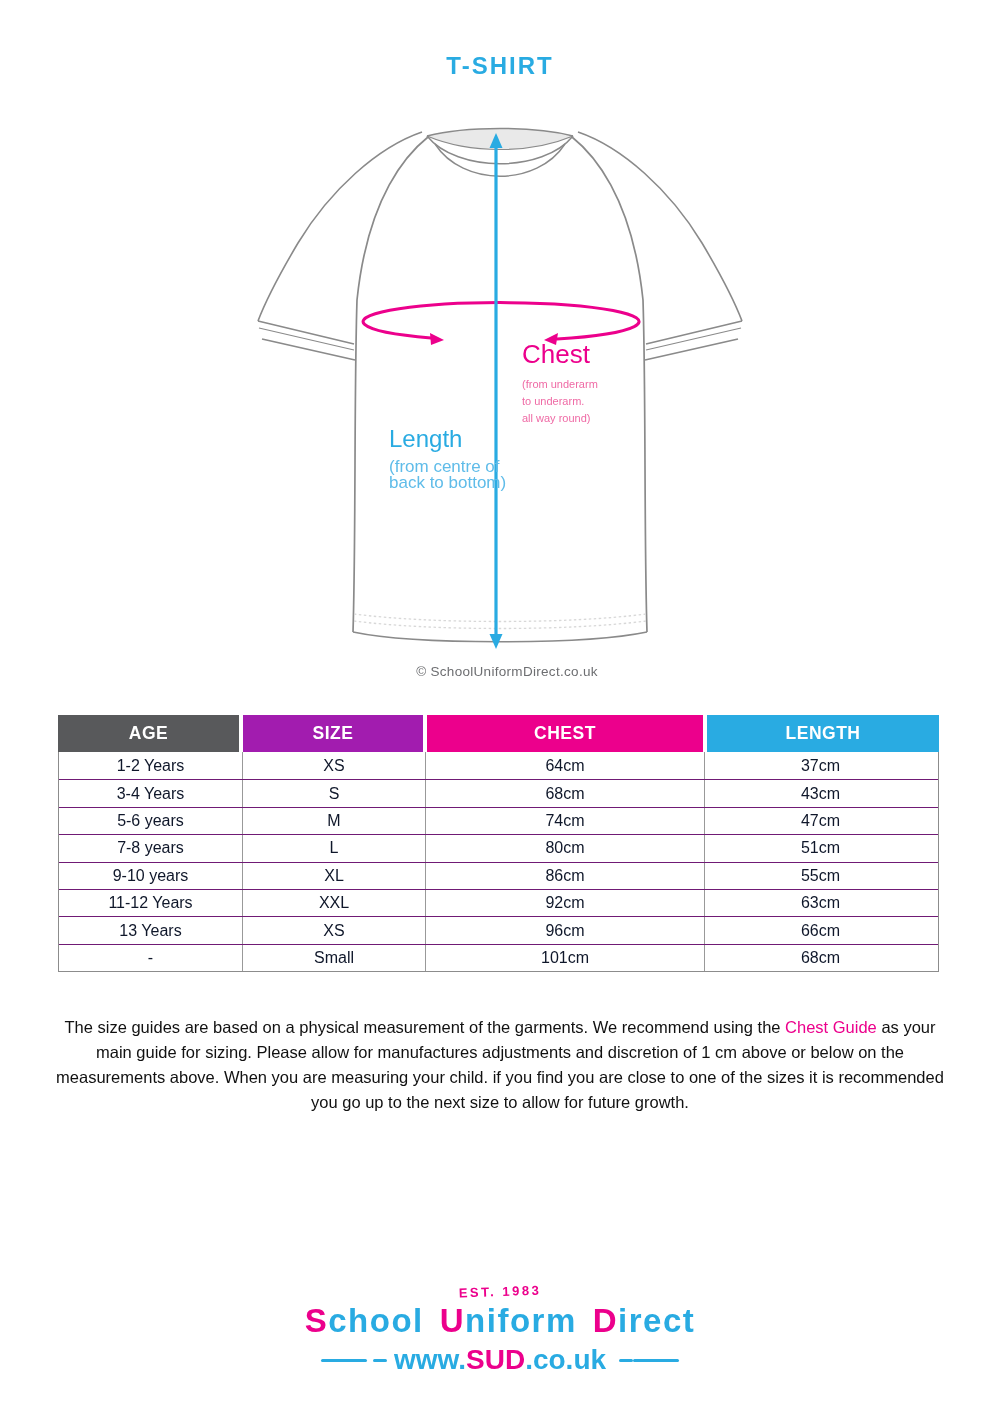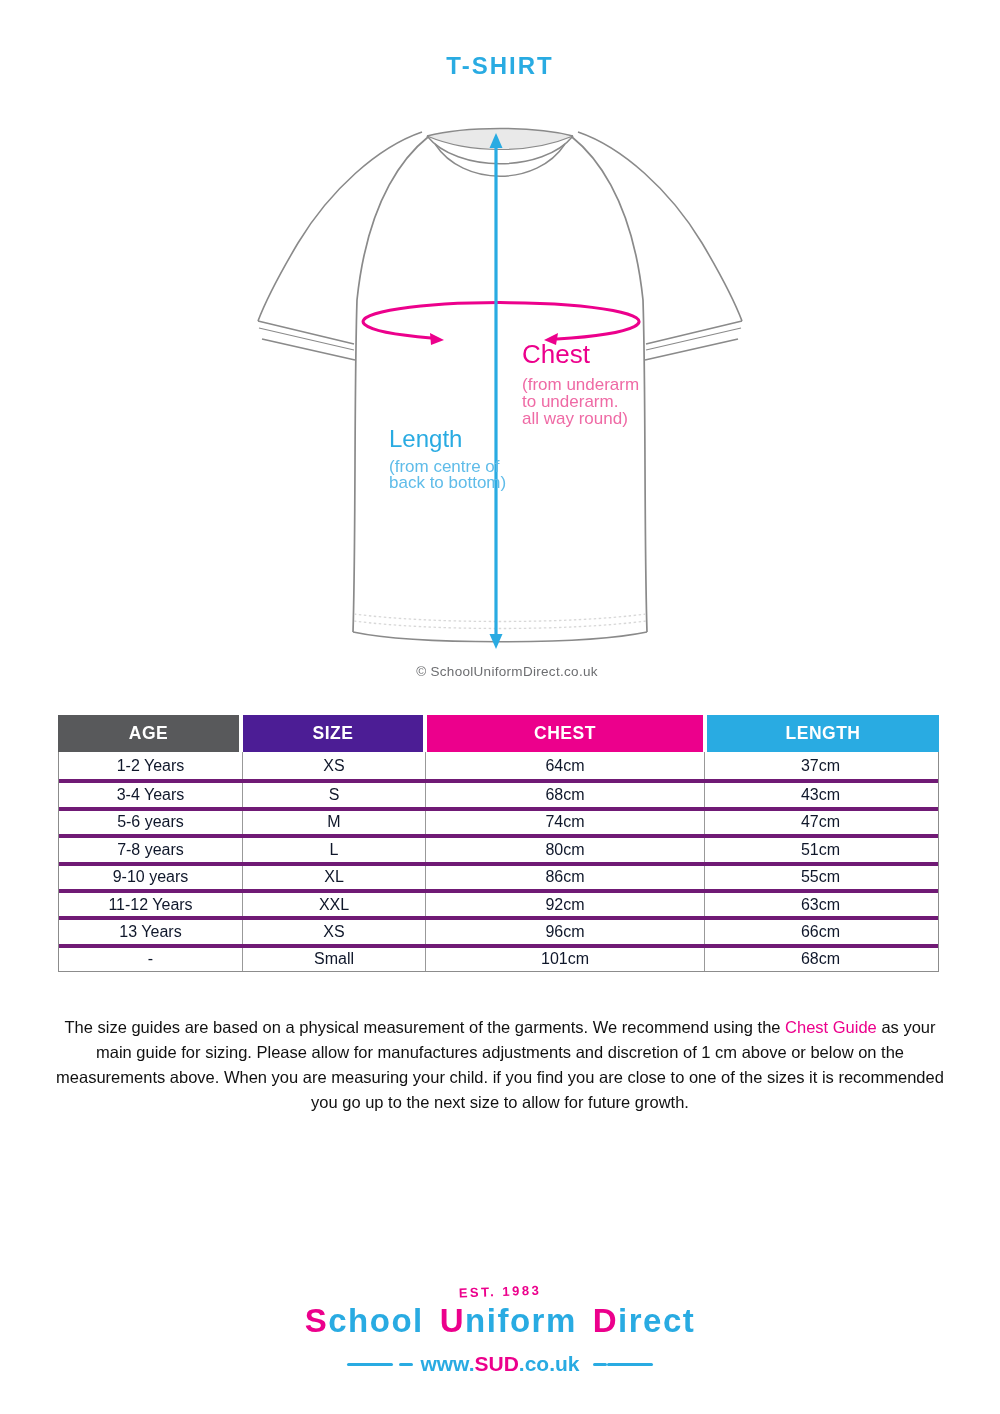--- a/index.html
+++ b/index.html
@@ -10,61 +10,61 @@
   
   .page-title { position:absolute; top:52px; left:0; width:100%; text-align:center;
     font-size:24px; font-weight:bold; letter-spacing:2px; color:#29ABE2; }
 
   
   .figure { position:absolute; left:250px; top:115px; width:500px; height:580px; }
   .figure svg { position:absolute; left:0; top:0; }
   .meas-label { position:absolute; line-height:1; }
   .chest-label { left:272px; top:226px; width:130px; }
   .chest-label .t { font-size:26px; color:#EC008C; margin-bottom:9px; }
-  .chest-label .s { font-size:17px; color:#EF6AA5; line-height:17px; }
+  .chest-label .s { font-size:11px; color:#EF6AA5; line-height:17px; }
   .length-label { left:139px; top:312px; width:120px; }
   .length-label .t { font-size:24px; color:#29ABE2; margin-bottom:8px; }
   .length-label .s { font-size:17px; color:#5FBCE9; line-height:16px; }
 
   .copyright { position:absolute; top:664px; left:0; width:100%; text-align:center;
     font-size:13.5px; color:#6D6E71; letter-spacing:0.3px;padding-left:14px; }
 
   
   .size-table { position:absolute; left:58px; top:715px; width:881px; }
   .st-header { display:flex; height:37px; }
   .st-header .hcell { color:#ffffff; font-size:17.5px; font-weight:bold; letter-spacing:0.5px;
     display:flex; align-items:center; justify-content:center; }
   .hcell.c0 { width:185px; background:#58595B; border-right:4px solid #fff; }
-  .hcell.c1 { width:184px; background:#4c1d95; border-right:4px solid #fff; }
+  .hcell.c1 { width:184px; background:#a21caf; border-right:4px solid #fff; }
   .hcell.c2 { width:280px; background:#EC008C; border-right:4px solid #fff; }
   .hcell.c3 { width:232px; background:#29ABE2; }
   .st-body { border:1px solid #8c8c8c; border-top:none; }
-  .st-row { display:flex; height:27.4px; border-top:4px solid #701a75; }
+  .st-row { display:flex; height:27.4px; border-top:1px solid #701a75; }
   .st-row:first-child { border-top:none; }
   .st-row .cell { display:flex; align-items:center; justify-content:center;
     font-size:16px; color:#0f172a; }
   .cell.c0 { width:184px; border-right:1px solid #999; }
   .cell.c1 { width:183px; border-right:1px solid #999; }
   .cell.c2 { width:279px; border-right:1px solid #999; }
   .cell.c3 { width:231px; }
 
   
   .note { position:absolute; left:52px; top:1015px; width:896px; text-align:center;
     font-size:16.5px; line-height:25px; color:#111111; }
   .note .pink { color:#EC008C; }
 
   
   .logo { position:absolute; left:0; top:1284px; width:100%; text-align:center; }
   .logo .est { font-size:13px; font-weight:bold; color:#EC008C; letter-spacing:2.5px;
     transform:rotate(-2deg); margin-bottom:3px; }
   .logo .main { font-size:33px; font-weight:bold; letter-spacing:1.5px; color:#29ABE2; }
   .logo .main .word { margin:0 8px; }
   .logo .main .pk { color:#EC008C; }
-  .logo .url { margin-top:12px; display:flex; align-items:center; justify-content:center;
-    font-size:21px; font-weight:bold; color:#29ABE2; }
+  .logo .url { margin-top:4px; display:flex; align-items:center; justify-content:center;
+    font-size:28px; font-weight:bold; color:#29ABE2; }
   .dash { height:3px; background:#29ABE2; border-radius:2px; display:inline-block; }
   .dash.long { width:46px; } .dash.short { width:14px; }
   .dash.m-r { margin-right:6px; } .dash.m-l { margin-left:6px; }
   .url .txt { margin:0 7px; }
   .url .pk { color:#EC008C; }
 </style>
 </head>
 <body>
 
 <div class="page">

